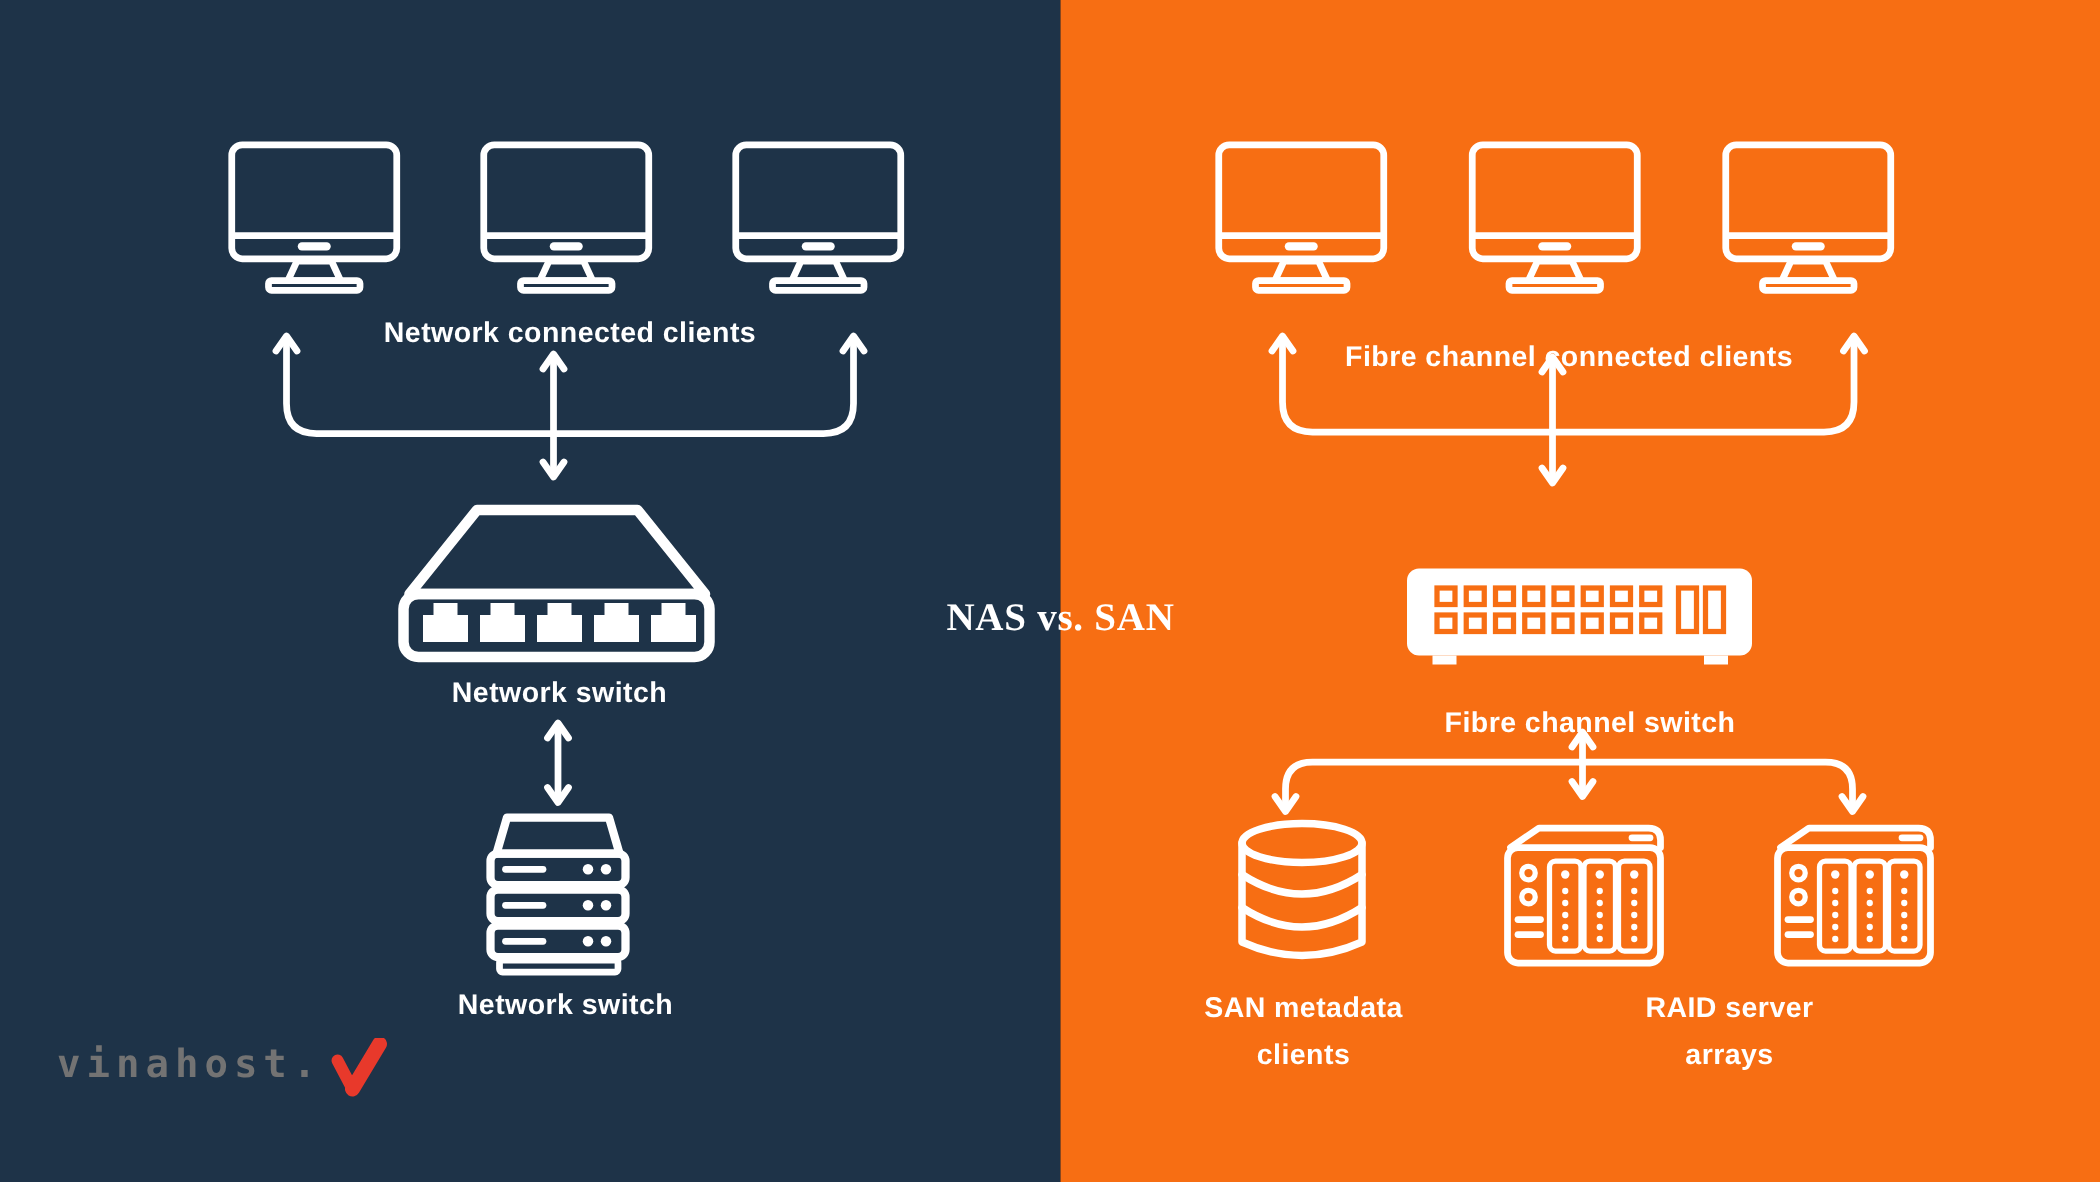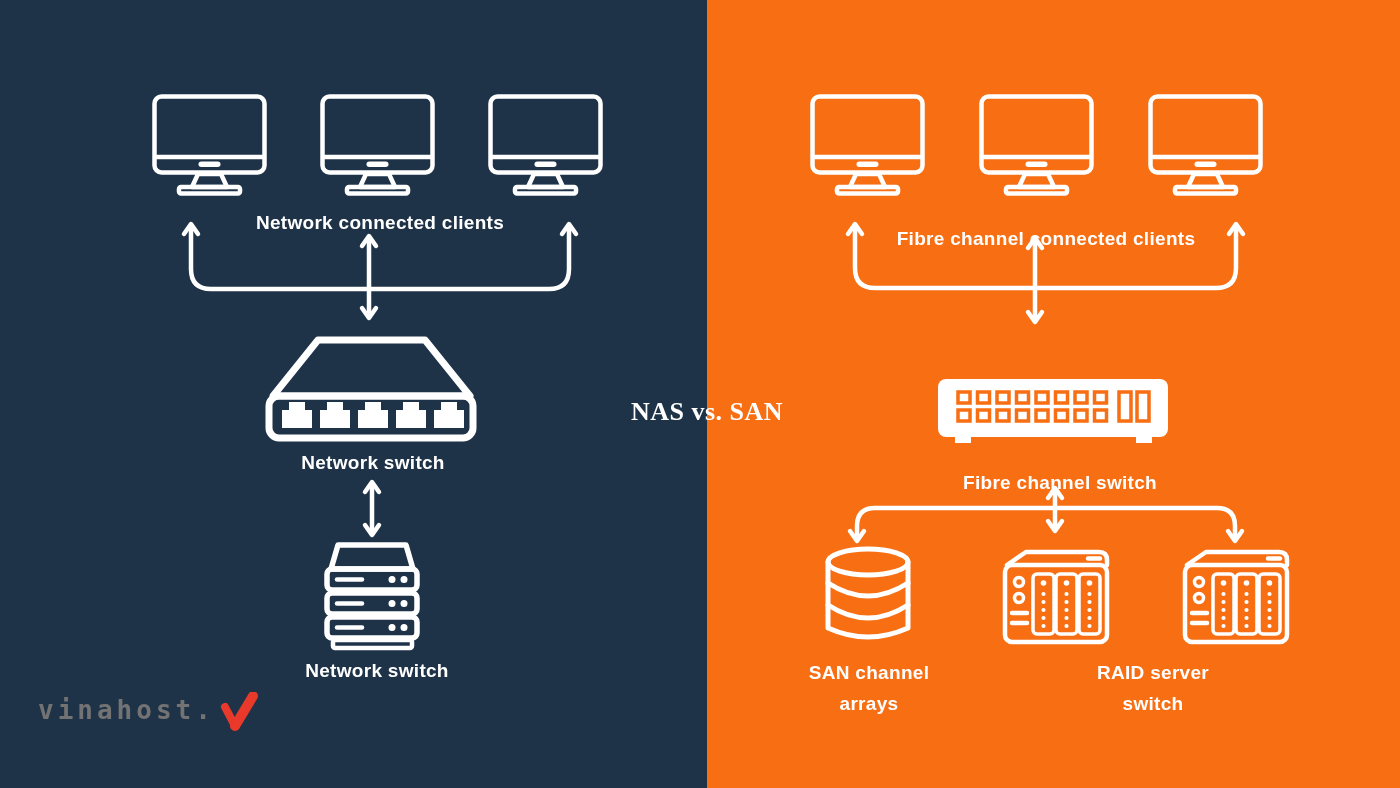--- a/index.html
+++ b/index.html
@@ -190,27 +190,27 @@
   <div class="lbl" style="left:380px;top:212px">Network connected clients</div>
   <div class="lbl" style="left:373px;top:452px">Network switch</div>
   <div class="lbl" style="left:377px;top:660px">Network switch</div>
 
   <div class="lbl title" style="left:707px;top:397px">NAS vs. SAN</div>
 
   <div class="lbl" style="left:1046px;top:228px">Fibre channel connected clients</div>
   <div class="lbl" style="left:1060px;top:472px">Fibre channel switch</div>
 
   <div class="lbl two" style="left:869px;top:657px">
-    <span>SAN channel</span>
-    <span>arrays</span>
+    <span>SAN metadata</span>
+    <span>clients</span>
   </div>
 
   <div class="lbl two" style="left:1153px;top:657px">
     <span>RAID server</span>
-    <span>switch</span>
+    <span>arrays</span>
   </div>
 
   <div class="logo" style="left:38px;top:692px">
     <span class="logo-text">vinahost.</span>
     <svg width="40" height="42" viewBox="0 0 40 42">
       <path d="M6 15 L16 34" stroke="#e8392b" stroke-width="8" stroke-linecap="round" fill="none"></path>
       <path d="M34 4 L16 34" stroke="#e8392b" stroke-width="10" stroke-linecap="round" fill="none"></path>
     </svg>
   </div>
 

